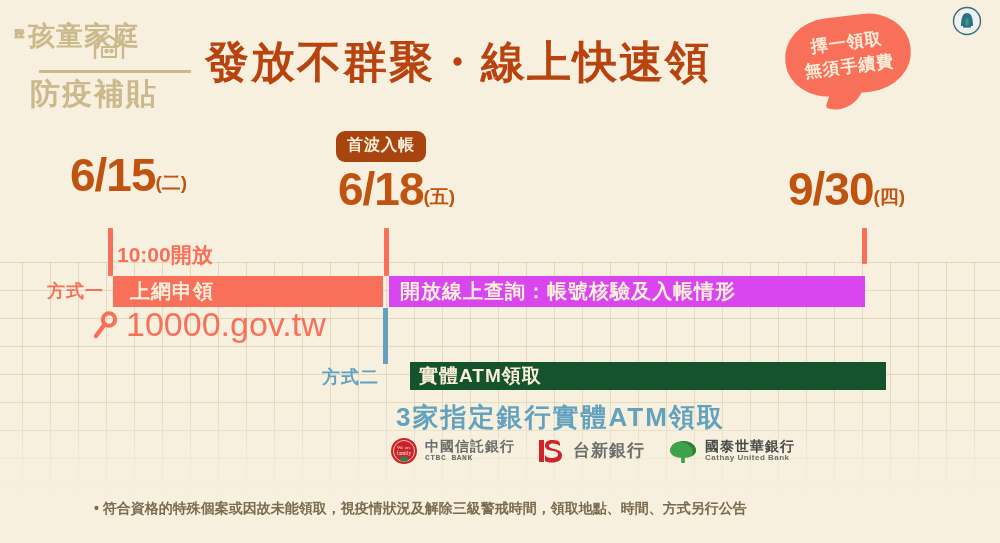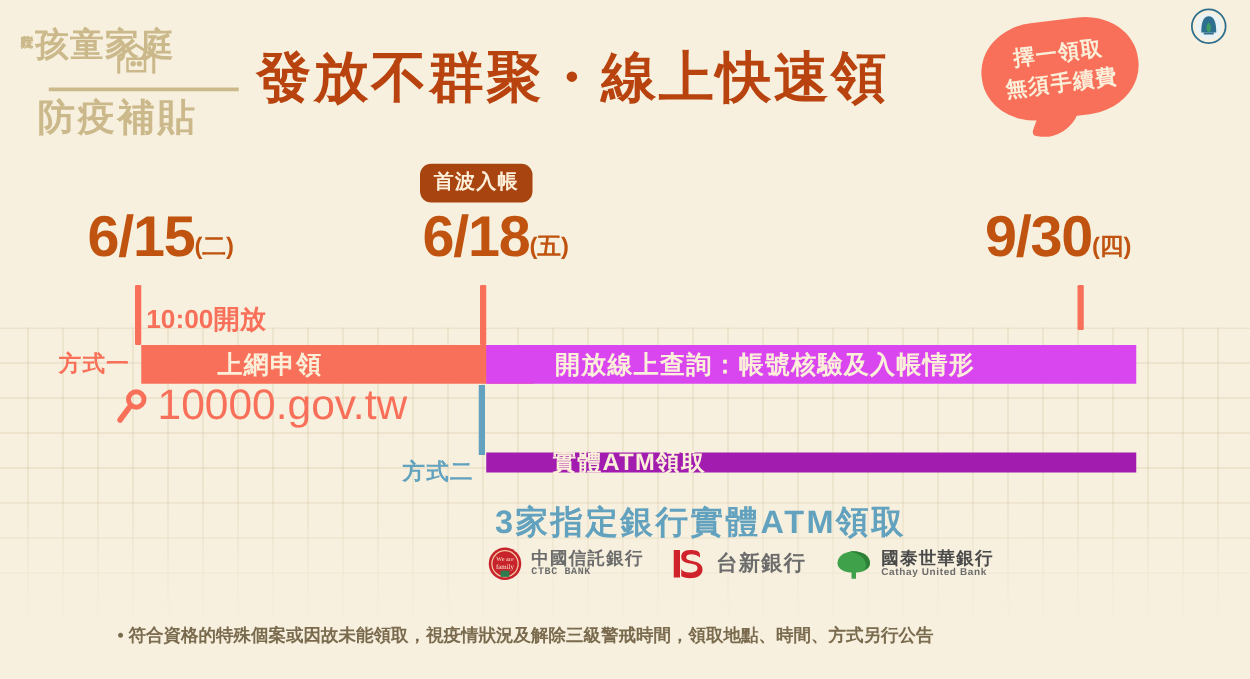--- a/index.html
+++ b/index.html
@@ -19,21 +19,21 @@
       linear-gradient(to bottom, rgba(205,188,150,.45) 1px, transparent 1px);
     background-size:28px 28px;
     background-position:-6px 0px;
   }
   .grid-fade{
     position:absolute;left:0;top:262px;width:1000px;height:232px;
     background:linear-gradient(to bottom, rgba(247,240,222,0) 55%, rgba(247,240,222,.85) 95%);
   }
 
   
-  .logo{position:absolute;left:14px;top:18px;width:180px;height:92px;color:#CBB98B;font-family:Liberation Mono, monospace;}
+  .logo{position:absolute;left:14px;top:18px;width:180px;height:92px;color:#CBB98B;}
   .logo-row1{display:flex;align-items:flex-end;gap:3px;}
   .logo-gov{font-size:10px;line-height:11px;font-weight:700;letter-spacing:0px;
             writing-mode:vertical-rl;text-orientation:upright;height:34px;color:#CBB98B;}
   .logo-main{font-size:27px;font-weight:700;letter-spacing:1px;color:#CBB98B;white-space:nowrap;}
   .logo-house{position:absolute;left:78px;top:16px;width:34px;height:26px;}
   .logo-rule{position:absolute;left:25px;top:52px;width:152px;height:3px;background:#CBB98B;}
   .logo-sub{position:absolute;left:16px;top:56px;font-size:30px;font-weight:700;
             letter-spacing:2px;color:#CBB98B;white-space:nowrap;}
 
   
@@ -56,21 +56,21 @@
     color:#FBEFD9;font-size:17px;font-weight:700;line-height:24px;letter-spacing:1px;
   }
 
   
   .seal{position:absolute;left:952px;top:6px;width:30px;height:30px;}
 
   
   .date{position:absolute;white-space:nowrap;color:#C0530F;
         font-size:46px;font-weight:700;letter-spacing:-1px;}
   .date .wd{font-size:19px;font-weight:700;letter-spacing:0;vertical-align:2px;}
-  #date-1{left:70px;top:162px;}
+  #date-1{left:70px;top:148px;}
   #date-2{left:338px;top:162px;}
   #date-3{left:788px;top:162px;}
 
   .badge{
     position:absolute;left:336px;top:131px;
     background:#A84410;color:#FBEFD9;border-radius:9px;
     font-size:16px;font-weight:700;letter-spacing:1px;
     padding:4px 11px 6px 11px;white-space:nowrap;
   }
 
@@ -86,27 +86,27 @@
   }
 
   
   .lane-label{
     position:absolute;color:#F9705A;font-size:18px;font-weight:700;
     letter-spacing:1px;white-space:nowrap;
   }
   #label-1{left:47px;top:279px;}
   #label-2{left:322px;top:365px;color:#62A2BE;text-align:center;}
 
-  .bar{position:absolute;height:31px;display:flex;align-items:center;padding-left:44px;}
+  .bar{position:absolute;height:31px;display:flex;align-items:center;}
   .bar-txt{font-size:20px;font-weight:700;letter-spacing:1px;color:#FBEFD9;white-space:nowrap;}
   #bar-apply{left:113px;top:276px;width:270px;background:#F9705A;}
   #bar-apply .bar-txt{margin-left:17px;}
   #bar-query{left:389px;top:276px;width:476px;background:#d946ef;}
   #bar-query .bar-txt{margin-left:11px;}
-  #bar-atm{left:389px;top:362px;width:476px;background:#a21caf;height:16px;}
+  #bar-atm{left:410px;top:362px;width:476px;background:#14532d;height:28px;}
   #bar-atm .bar-txt{margin-left:9px;font-size:19px;}
 
   .vline{position:absolute;left:383px;top:308px;width:5px;height:56px;background:#62A2BE;}
 
   
   .url-row{position:absolute;left:92px;top:305px;display:flex;align-items:center;gap:6px;}
   .url-txt{color:#F9705A;font-size:34px;font-weight:400;letter-spacing:0px;white-space:nowrap;}
 
   
   .atm-sub{

